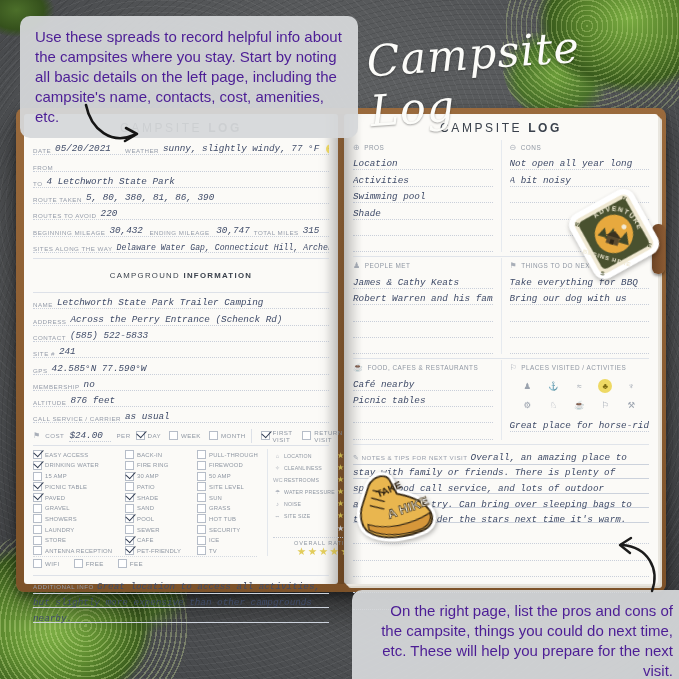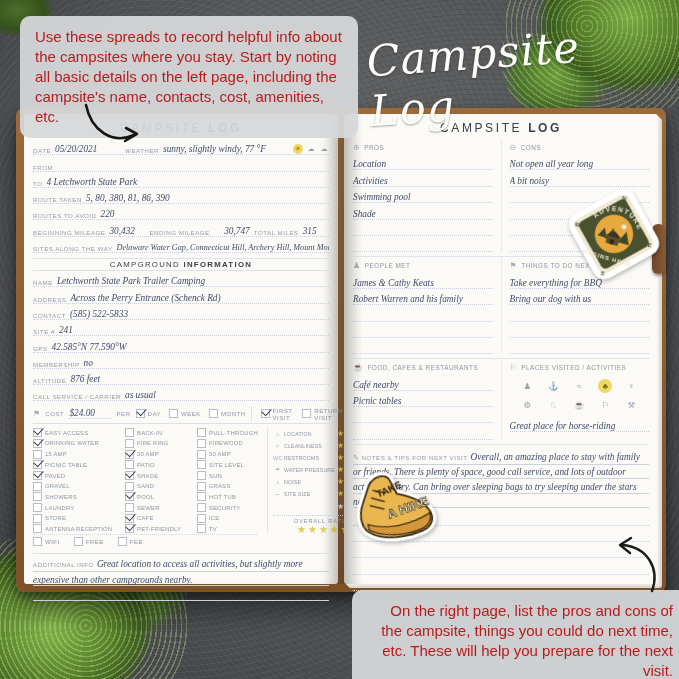--- a/index.html
+++ b/index.html
@@ -17,21 +17,21 @@
       radial-gradient(70px 60px at 25% 70%, #6b9c39 0%, #49712a 55%, rgba(35,55,15,0) 80%);}
   .moss-bl{left:-38px;bottom:-30px;width:225px;height:185px;border-radius:55% 45% 40% 60%;
     background:
       repeating-radial-gradient(circle at 55% 55%, rgba(230,250,170,0.3) 0 1.5px, transparent 1.5px 5px),
       radial-gradient(120px 100px at 40% 55%, #85b94a 0%, #5d8a2f 45%, #3e611f 74%, rgba(35,55,15,0) 86%),
       radial-gradient(80px 70px at 75% 30%, #6fa23c 0%, #4c752a 55%, rgba(35,55,15,0) 82%);}
   .moss-tl{left:-26px;top:-20px;width:85px;height:60px;border-radius:50%;
     background:radial-gradient(45px 32px at 50% 50%, #4c6f2a 0%, #35511c 60%, rgba(30,45,12,0) 85%);}
 
   .callout{position:absolute;background:rgba(214,216,218,0.94);border-radius:10px;
-    color:#b91c1c;font-size:15px;line-height:1.33;padding:11px 15px;z-index:9;}
+    color:#4c1d95;font-size:15px;line-height:1.33;padding:11px 15px;z-index:9;}
   .callout-top{left:20px;top:16px;width:308px;}
   .callout-bottom{left:352px;top:590px;width:306px;text-align:right;}
 
   .script-title{position:absolute;left:368px;top:26px;width:300px;z-index:8;
     font-family:"DejaVu Serif",serif;font-style:italic;font-size:43px;color:#fcfcf9;
     transform:rotate(-4deg);letter-spacing:1px;text-shadow:0 1px 2px rgba(0,0,0,0.35);}
 
   .arrow{position:absolute;z-index:10;}
   .arrow-top{left:80px;top:102px;}
   .arrow-bottom{left:600px;top:534px;}
@@ -45,31 +45,31 @@
   .spine{position:absolute;left:308px;top:6px;width:38px;height:470px;z-index:3;pointer-events:none;
     background:linear-gradient(to right, rgba(0,0,0,0) 0%, rgba(0,0,0,0.16) 50%, rgba(0,0,0,0) 100%);}
   .strap{position:absolute;left:636px;top:116px;width:13px;height:50px;z-index:4;
     background:linear-gradient(90deg,#6d4526,#8a5a33);border-radius:6px;box-shadow:0 2px 3px rgba(0,0,0,0.4);}
 
   .pinner{position:absolute;inset:0;padding:7px 9px;box-sizing:border-box;}
   .ptitle{text-align:center;font-size:12px;letter-spacing:2.6px;color:#3a414c;height:18px;}
   .ptitle b{font-weight:700;}
 
   .lbl{font-size:6.2px;letter-spacing:.5px;color:#959caa;white-space:nowrap;}
-  .hw{font-family:Liberation Serif, serif;font-style:italic;font-size:9.3px;color:#3f4b68;white-space:nowrap;}
+  .hw{font-family:Liberation Mono, monospace;font-style:italic;font-size:9.3px;color:#3f4b68;white-space:nowrap;}
   .wrap{white-space:normal;}
   .frow{display:flex;align-items:flex-end;gap:4px;height:15.3px;border-bottom:1px dotted #c9cfda;overflow:hidden;}
   .grow{flex:1;}
   .wicons{display:flex;align-items:center;margin-left:auto;}
   .wicon{display:inline-flex;width:10px;height:10px;margin-left:3px;border-radius:50%;
     align-items:center;justify-content:center;font-size:7px;color:#9aa2ae;}
   .wicon.on{background:#eed964;color:#8a7414;}
 
   .sechead{text-align:center;font-size:7.8px;letter-spacing:1.3px;color:#3a414c;
-    border-top:1px solid #dde1e8;border-bottom:1px solid #dde1e8;margin-top:5px;padding:1px 0;}
+    border-top:1px solid #dde1e8;border-bottom:1px solid #dde1e8;margin-top:5px;padding:12px 0;}
   .sechead b{font-weight:700;}
 
   .costrow{display:flex;align-items:center;gap:5px;height:19px;border-bottom:1px solid #dde1e8;margin-top:3px;}
   .costrow .hw{border-bottom:1px dotted #c9cfda;min-width:42px;}
   .cicon{font-size:8px;color:#a8aeb8;}
   .optwrap{display:flex;gap:8px;align-items:center;}
   .visitwrap{display:flex;gap:10px;align-items:center;border-left:1px solid #dde1e8;padding-left:9px;margin-left:auto;}
   .opt{display:flex;align-items:center;gap:3px;font-size:6.2px;color:#8f97a3;letter-spacing:.4px;}
   .cbox{width:7px;height:7px;border:1px solid #b6bdc8;background:#fff;position:relative;flex:none;}
   .tick{position:absolute;left:0px;top:-2px;width:8px;height:5px;border-left:1.6px solid #323d52;

